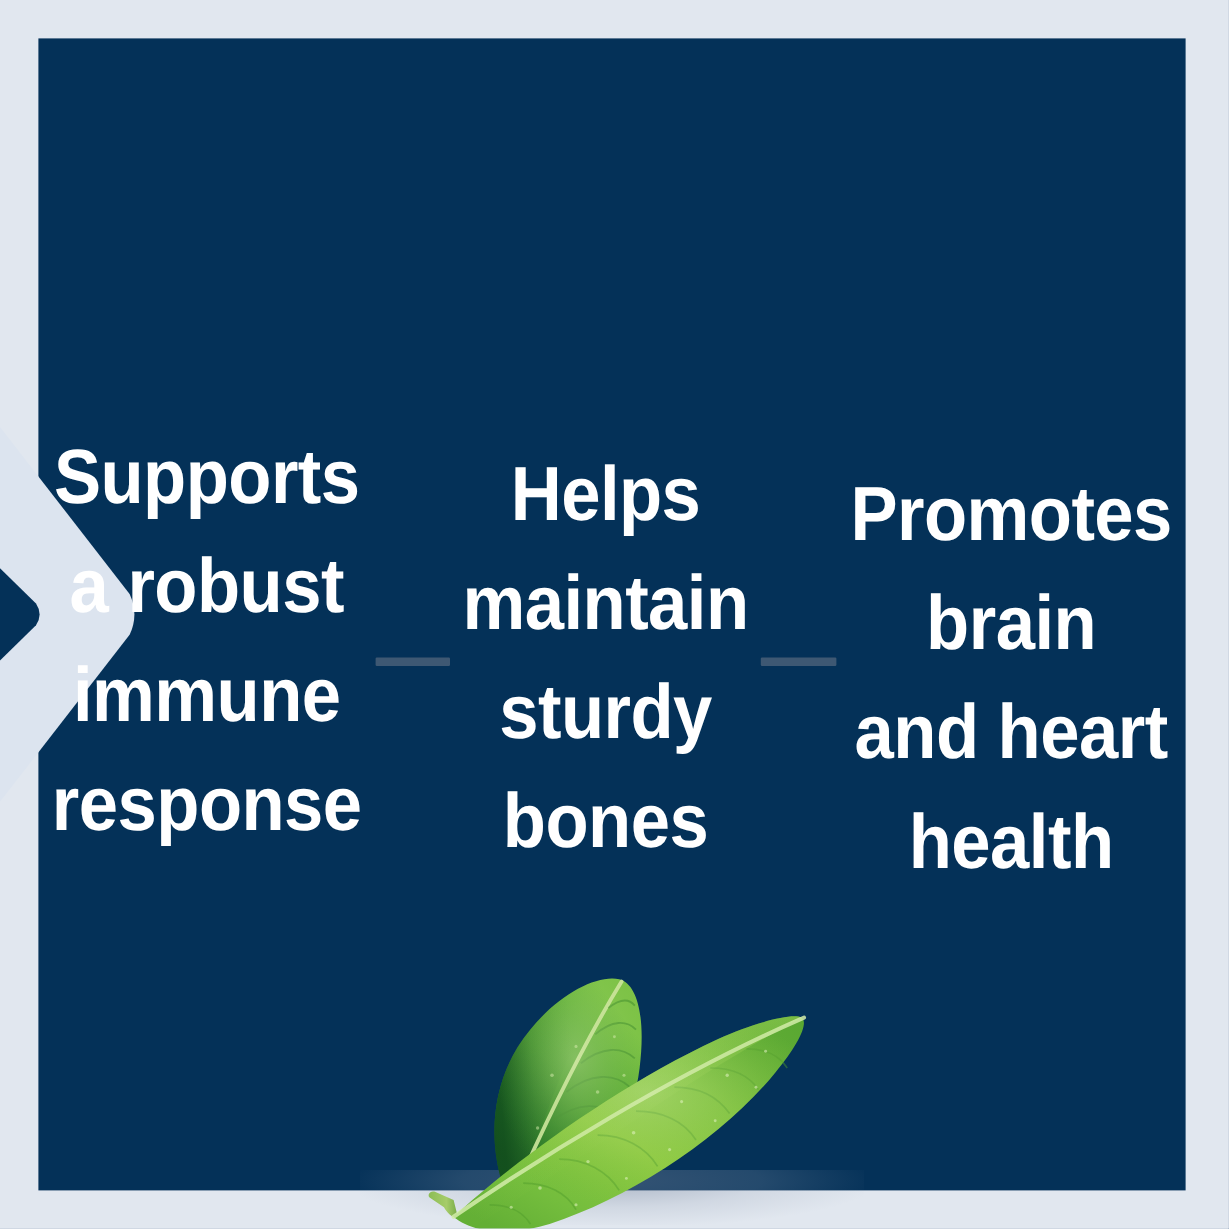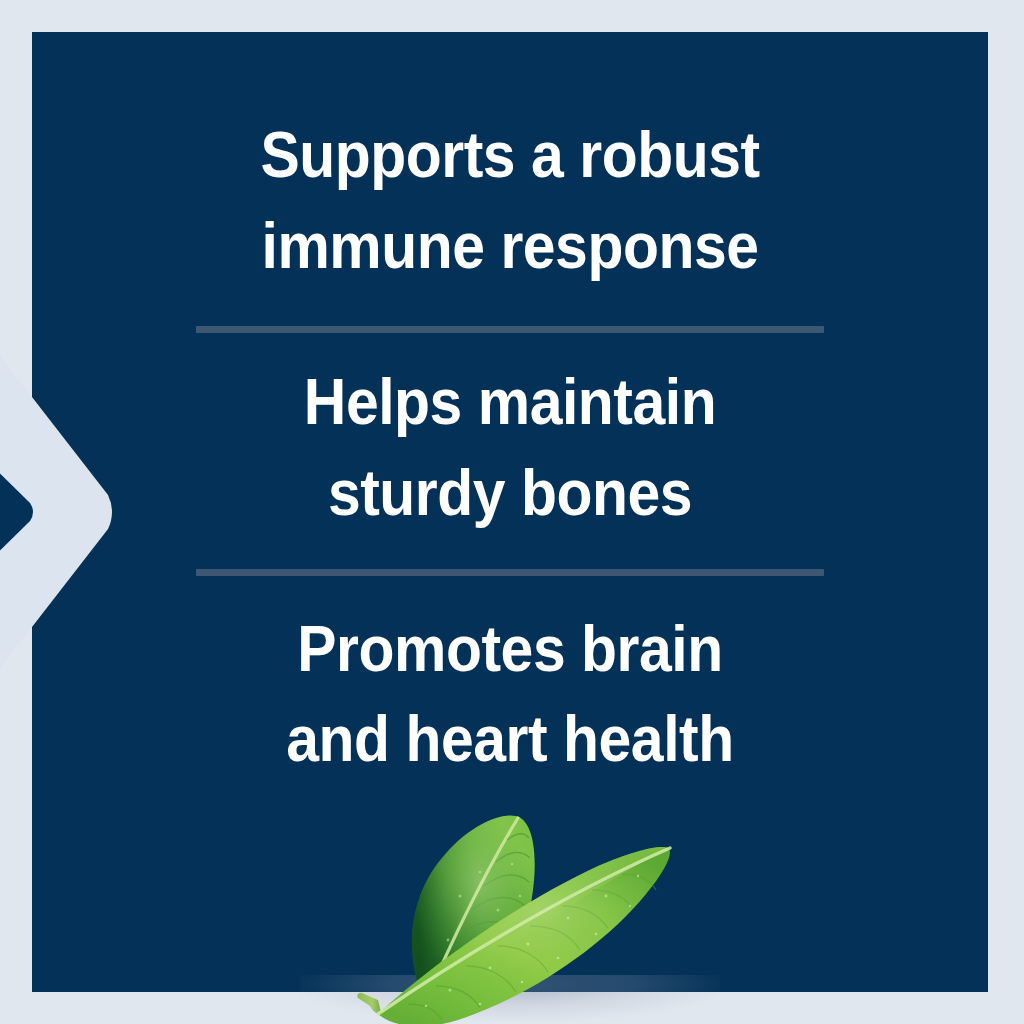--- a/index.html
+++ b/index.html
@@ -44,21 +44,21 @@
   }
 
   
   #benefits {
     position: absolute;
     left: 32px;
     top: 32px;
     width: 956px;
     height: 960px;
     display: flex;
-    flex-direction: column;
+    flex-direction: row;
     justify-content: flex-start;
     align-items: center;
     padding-top: 78px;
     box-sizing: border-box;
   }
 
   .benefit {
     width: 660px;
     text-align: center;
     color: #ffffff;

